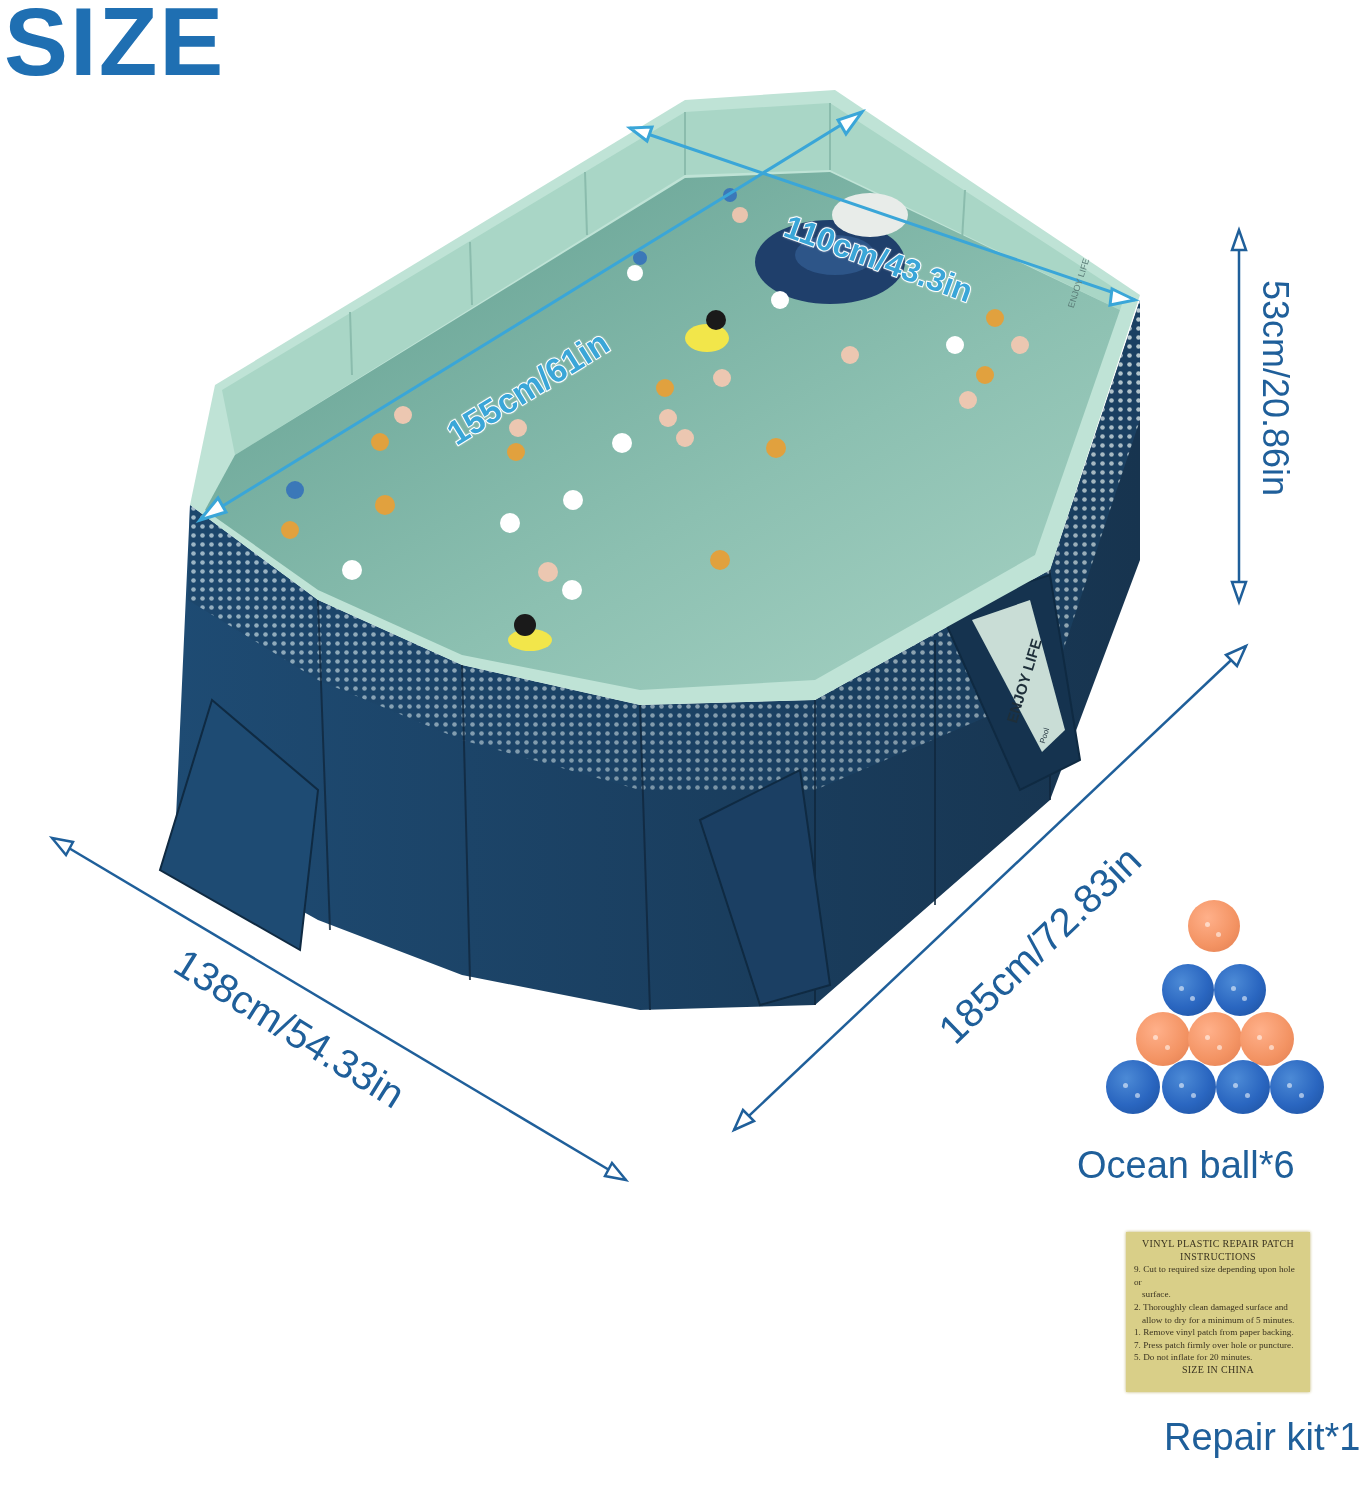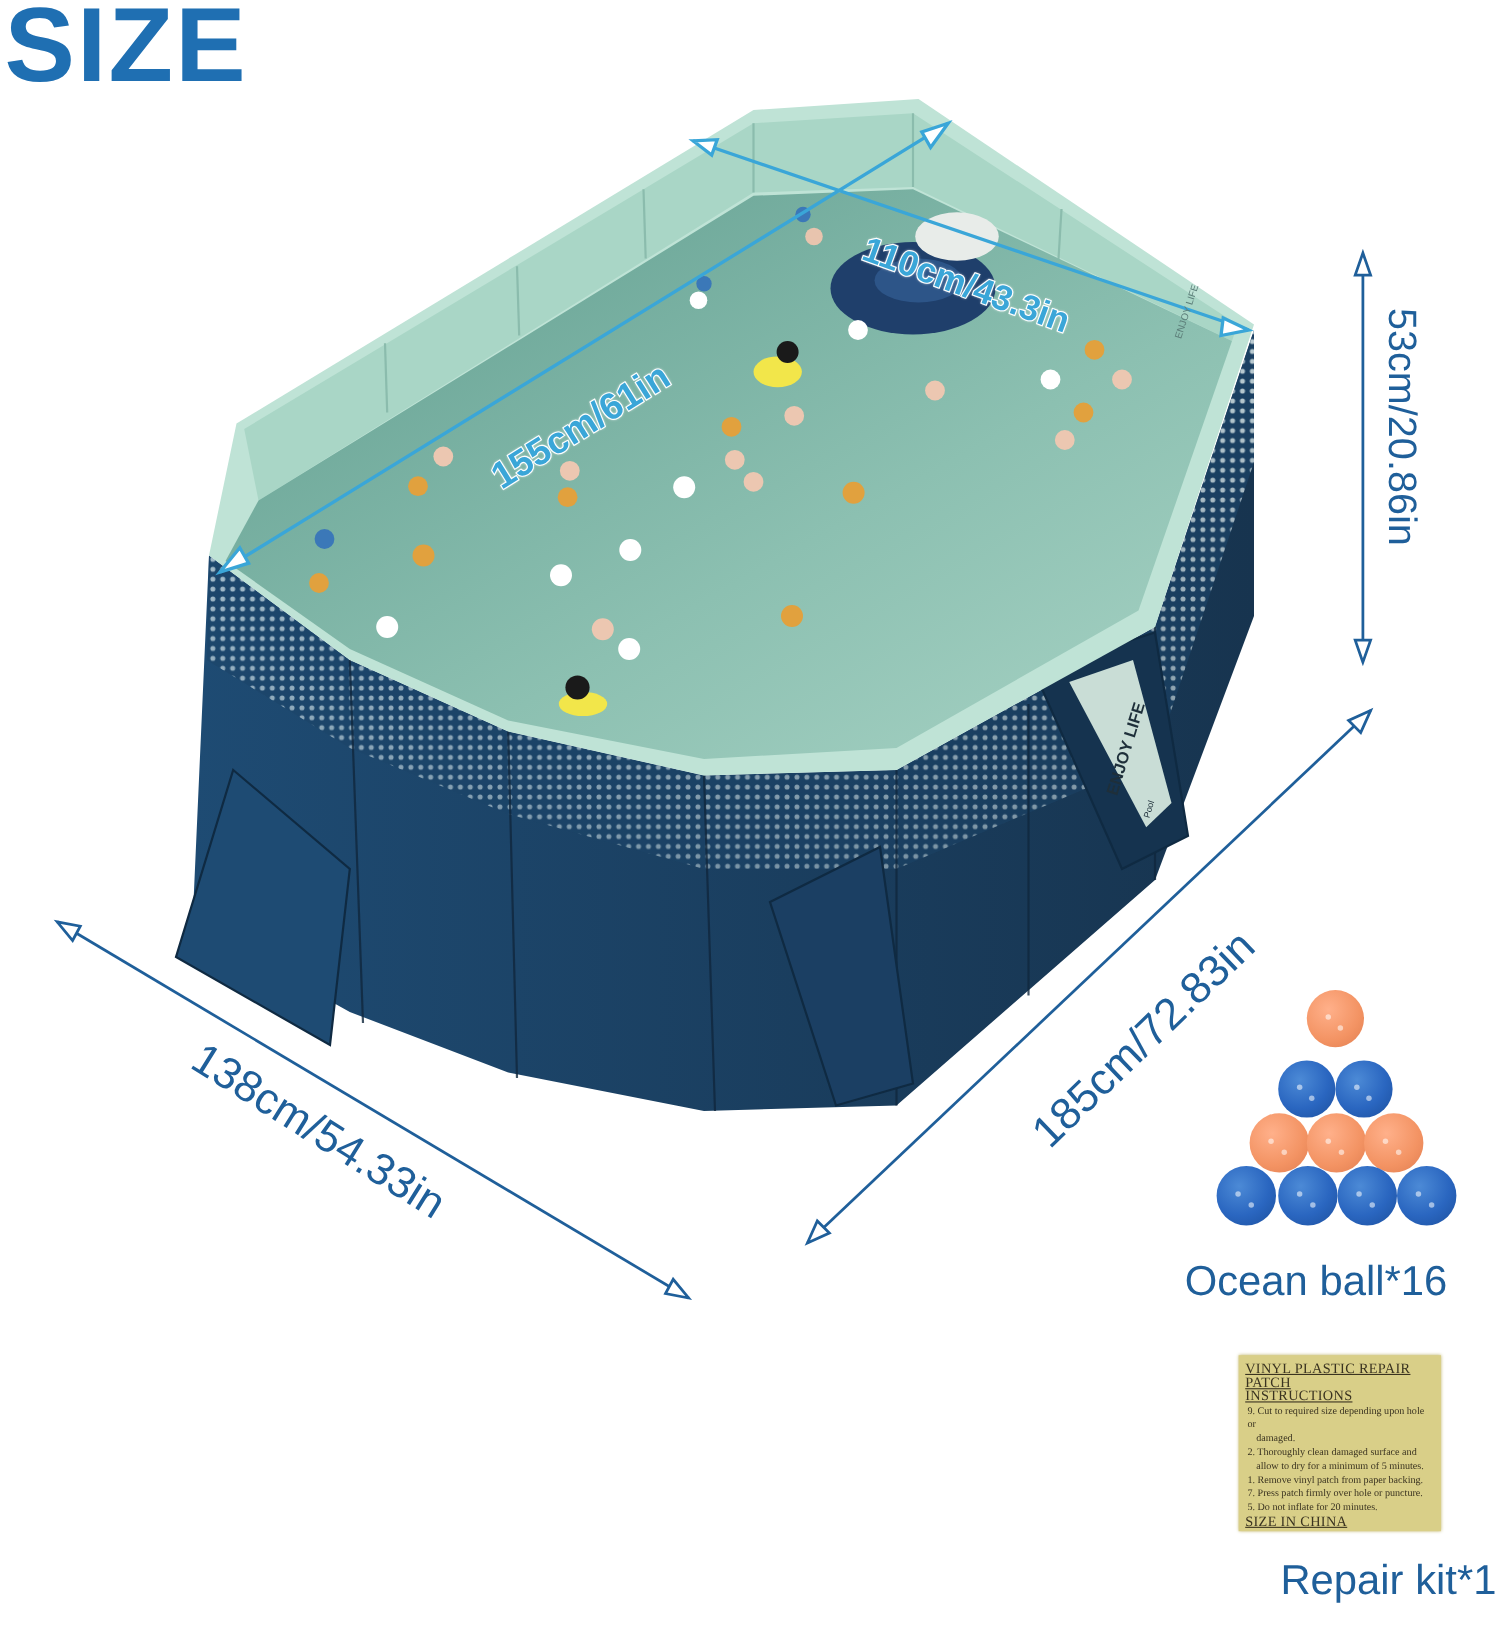--- a/index.html
+++ b/index.html
@@ -3,21 +3,21 @@
 <meta charset="utf-8">
 <style>
   html, body { margin: 0; padding: 0; background: #ffffff; }
   body { width: 1372px; height: 1500px; position: relative; overflow: hidden; font-family: "Liberation Sans", sans-serif; }
   .title { position: absolute; left: 4px; top: -6px; font-family: "Liberation Sans", sans-serif; font-weight: 700; font-size: 96px; letter-spacing: 2px; color: #1f6fb2; line-height: 1; }
   svg.scene { position: absolute; left: 0; top: 0; }
   .dimlabel { position: absolute; font-family: "Liberation Sans", sans-serif; color: #1f5f9a; white-space: nowrap; transform-origin: 0 0; }
   .dimlabel.outlined { color: #3aa6d8; font-weight: 700; -webkit-text-stroke: 2px #ffffff; paint-order: stroke fill; text-shadow: 0 0 2px #fff, 0 0 3px #fff; }
   .caption { position: absolute; font-family: "Liberation Sans", sans-serif; color: #1f5f9a; font-size: 38px; white-space: nowrap; }
   .patch { position: absolute; left: 1126px; top: 1232px; width: 184px; height: 160px; background: #d9cf88; box-shadow: 0 0 3px #bfb46e; font-family: "Liberation Serif", serif; color: #3a3320; font-size: 9.2px; line-height: 12.6px; padding: 6px 6px; box-sizing: border-box; }
-  .patch .ph { font-size: 13px; letter-spacing: 0.3px; text-decoration: underline; }
+  .patch .ph { text-align: center; font-size: 10px; letter-spacing: 0.3px; }
   .patch .pl { padding-left: 2px; }
   .patch .pi { padding-left: 10px; }
   .ball { position: absolute; border-radius: 50%; }
   .ball.blue { background: radial-gradient(circle at 38% 34%, #4c8ad6 0%, #2a66c0 55%, #1c4f9c 100%); }
   .ball.orange { background: radial-gradient(circle at 38% 34%, #ffb08a 0%, #f39363 60%, #e07d50 100%); }
   .ball::before, .ball::after { content: ""; position: absolute; width: 5px; height: 5px; border-radius: 50%; background: rgba(255,255,255,0.55); }
   .ball::before { left: 32%; top: 42%; }
   .ball::after { left: 54%; top: 62%; }
 </style>
 </head>
@@ -171,27 +171,27 @@
   <div class="ball blue" style="left:62px; top:64px; width:52px; height:52px;"></div>
   <div class="ball blue" style="left:114px; top:64px; width:52px; height:52px;"></div>
   <div class="ball orange" style="left:36px; top:112px; width:54px; height:54px;"></div>
   <div class="ball orange" style="left:88px; top:112px; width:54px; height:54px;"></div>
   <div class="ball orange" style="left:140px; top:112px; width:54px; height:54px;"></div>
   <div class="ball blue" style="left:6px; top:160px; width:54px; height:54px;"></div>
   <div class="ball blue" style="left:62px; top:160px; width:54px; height:54px;"></div>
   <div class="ball blue" style="left:116px; top:160px; width:54px; height:54px;"></div>
   <div class="ball blue" style="left:170px; top:160px; width:54px; height:54px;"></div>
 </div>
-<div class="caption" style="left:1077px; top:1144px;">Ocean ball*16</div>
+<div class="caption" style="left:1077px; top:1144px;">Ocean ball*6</div>
 
 <div class="patch">
   <div class="ph">VINYL PLASTIC REPAIR PATCH</div>
   <div class="ph">INSTRUCTIONS</div>
   <div class="pl">9. Cut to required size depending upon hole or</div>
-  <div class="pi">damaged.</div>
+  <div class="pi">surface.</div>
   <div class="pl">2. Thoroughly clean damaged surface and</div>
   <div class="pi">allow to dry for a minimum of 5 minutes.</div>
   <div class="pl">1. Remove vinyl patch from paper backing.</div>
   <div class="pl">7. Press patch firmly over hole or puncture.</div>
   <div class="pl">5. Do not inflate for 20 minutes.</div>
   <div class="ph">SIZE IN CHINA</div>
 </div>
 <div class="caption" style="left:1164px; top:1416px;">Repair kit*1</div>
 
 </body></html>

